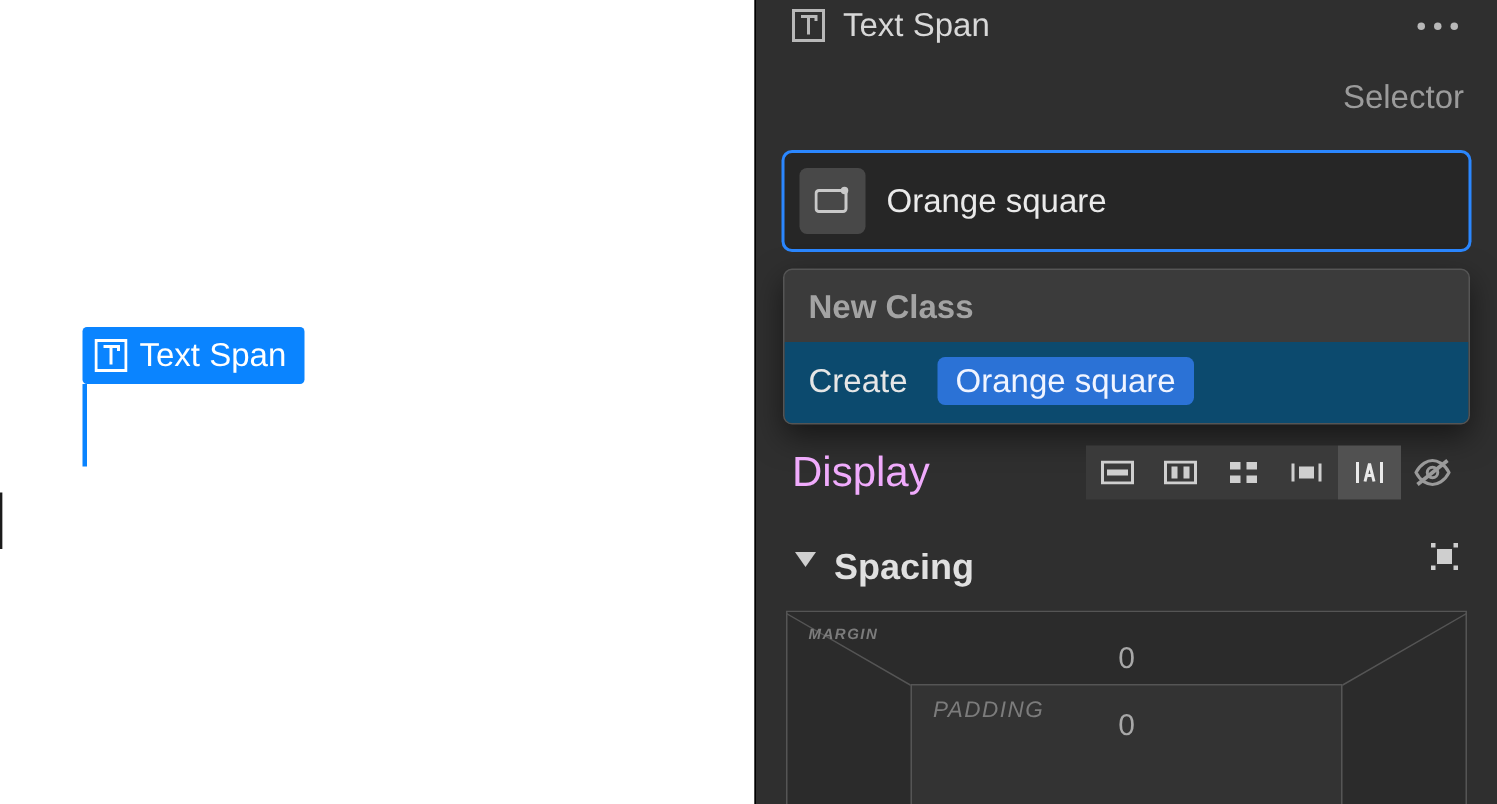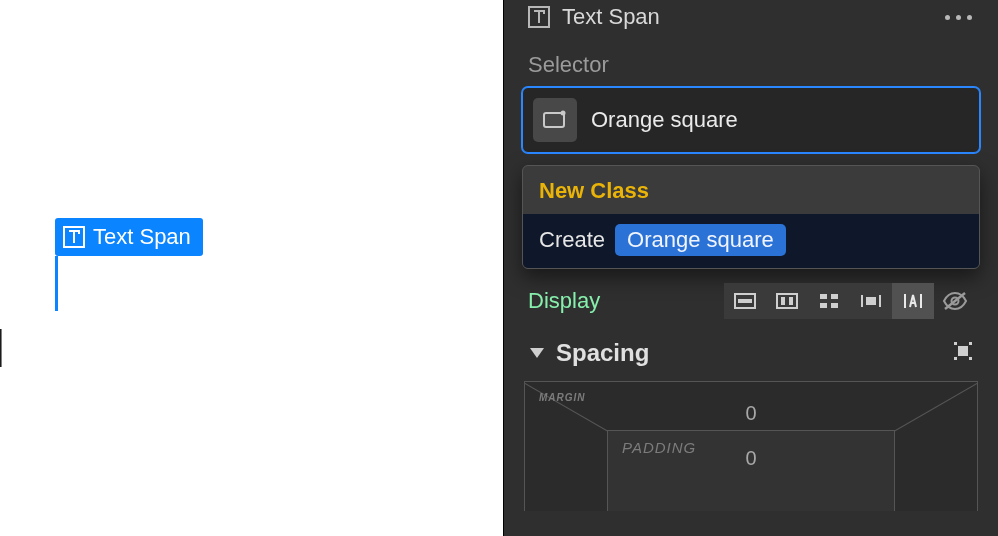--- a/index.html
+++ b/index.html
@@ -79,21 +79,22 @@
   }
   .header-dots span {
     width: 5px; height: 5px; border-radius: 50%; background: #b8b8b8;
   }
 
   .panel-inner { padding: 0 18px; }
 
   .selector-label {
     color: #9b9b9b;
     font-size: 22px;
-    margin: 0 4px 9px 6px;
+    margin: 0 4px 23px 6px;
+    text-align: right;
   }
 
   .selector-box {
     height: 66px;
     background: #262626;
     border: 1px solid #2b87ff;
     border-radius: 6px;
     display: flex;
     align-items: center;
     padding: 0 10px;
@@ -117,50 +118,50 @@
   .newclass-box {
     margin-top: 12px;
     background: #3b3b3b;
     border: 1px solid #555;
     border-radius: 6px;
     overflow: hidden;
     box-shadow: 0 8px 20px rgba(0,0,0,0.5);
   }
   .newclass-header {
     padding: 12px 16px 10px 16px;
-    color: #eab308;
+    color: #a3a3a3;
     font-size: 22px;
     font-weight: 600;
   }
   .newclass-row {
-    background: #0f172a;
+    background: #0c4a6e;
     padding: 10px 16px 12px 16px;
     display: flex;
     align-items: center;
-    gap: 10px;
+    gap: 20px;
     font-size: 22px;
     color: #e6e6e6;
   }
   .chip {
     background: #2b72d6;
     color: #f0f4ff;
     padding: 3px 12px;
     border-radius: 5px;
     font-size: 22px;
   }
 
   .display-row {
     display: flex;
     align-items: center;
     padding: 14px 4px 10px 6px;
     gap: 16px;
   }
   .display-label {
-    color: #86efac;
-    font-size: 22px;
+    color: #f0abfc;
+    font-size: 28px;
     flex: 0 0 auto;
   }
   .display-btns {
     display: flex;
     margin-left: auto;
     gap: 0;
   }
   .dbtn {
     width: 42px; height: 36px;
     display: flex; align-items: center; justify-content: center;
@@ -180,20 +181,21 @@
     border-left: 7px solid transparent;
     border-right: 7px solid transparent;
     border-top: 10px solid #cfcfcf;
     margin-right: 12px;
     margin-left: 4px;
   }
   .spacing-title {
     color: #e0e0e0;
     font-size: 24px;
     font-weight: 600;
+    margin-top: 12px;
   }
   .spacing-expand {
     margin-left: auto;
   }
 
   .boxmodel {
     margin: 0 2px;
     position: relative;
     height: 130px;
     overflow: hidden;

